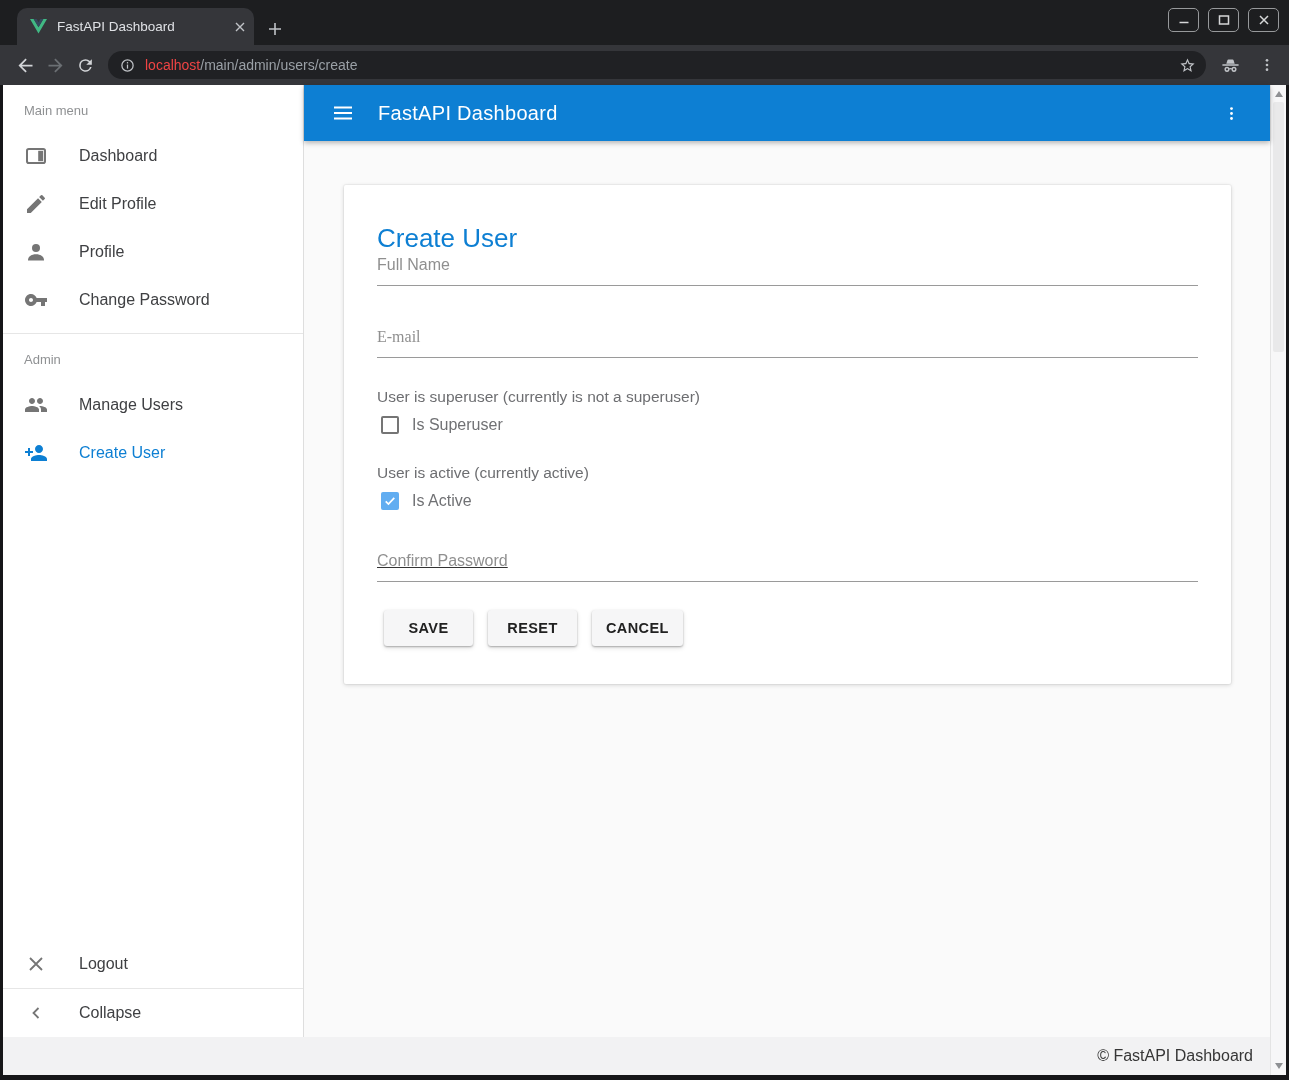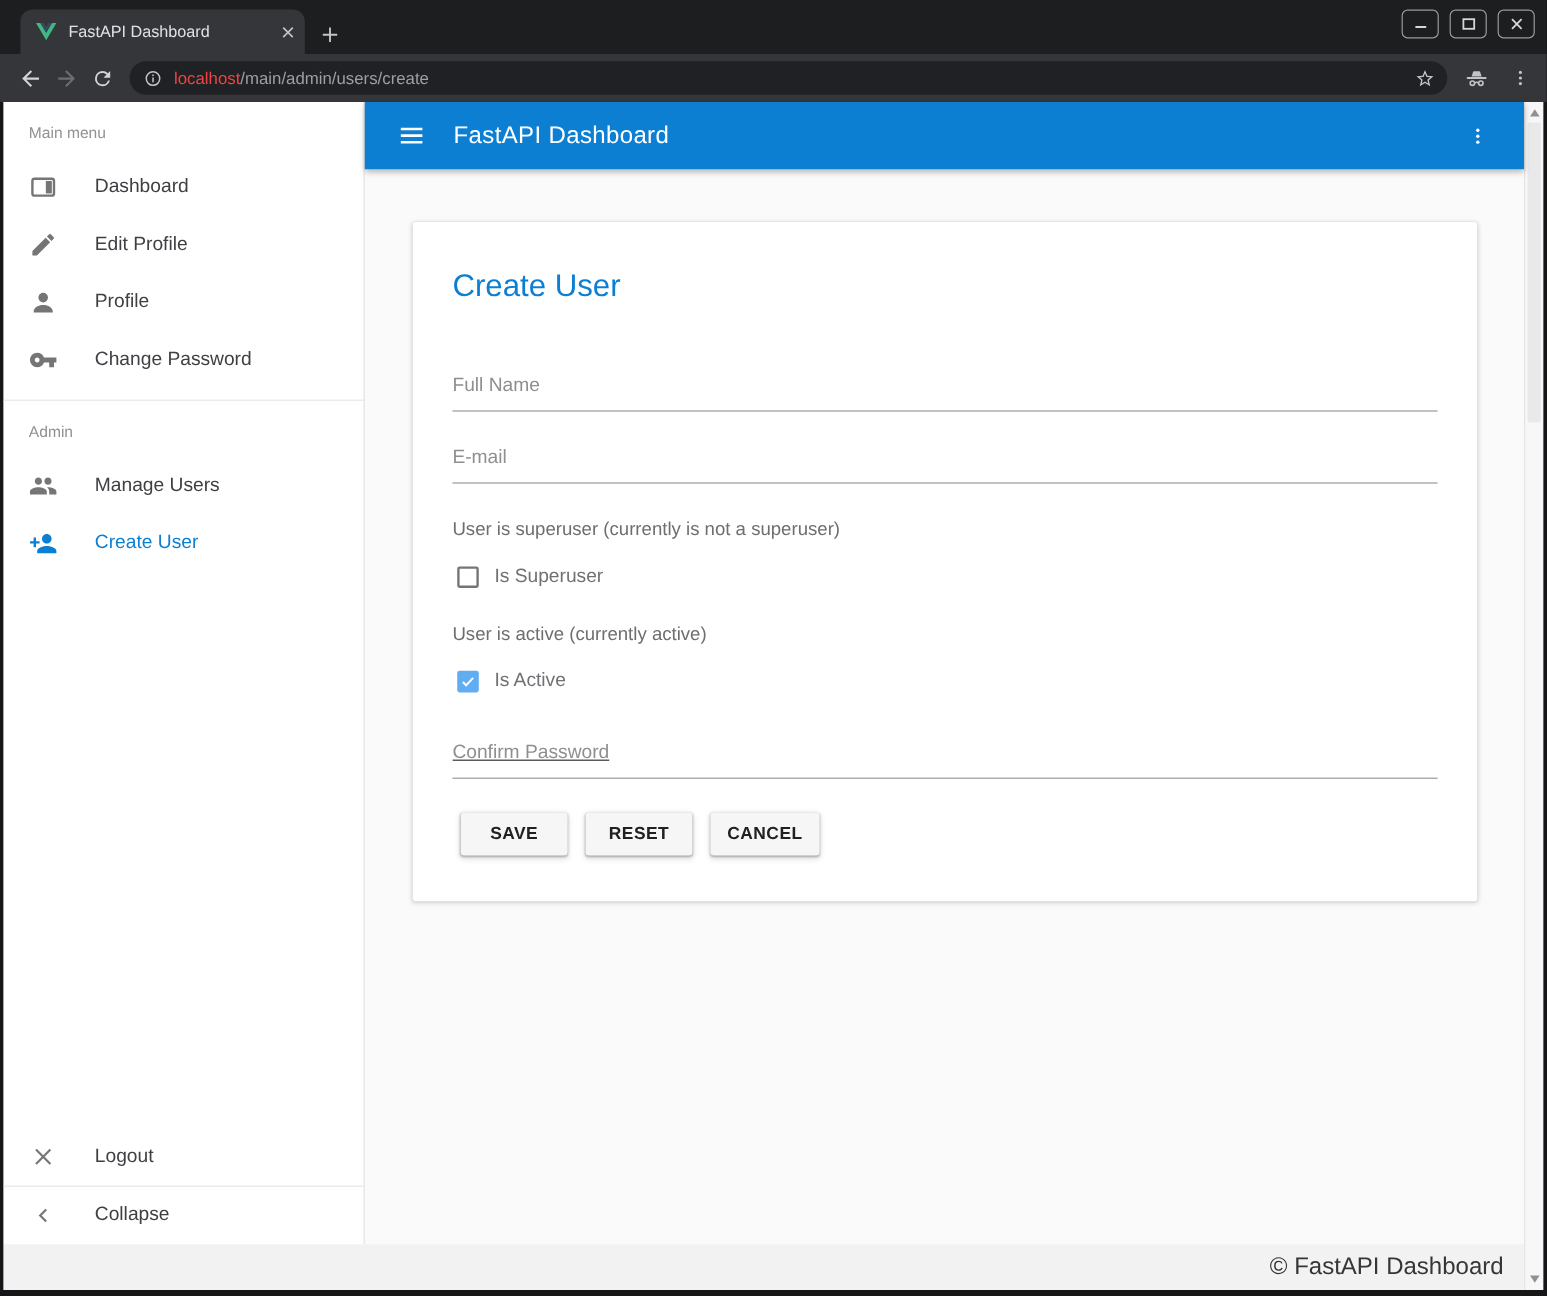--- a/index.html
+++ b/index.html
@@ -46,35 +46,35 @@
   .appbar-title{color:#ffffff;font-size:20px;font-weight:500;margin-left:23px;letter-spacing:.3px;}
   .appbar-spacer{flex:1;}
   .page{flex:1;padding:44px 0 0 40px;overflow:hidden;}
 
   
   .card{width:887px;background:#ffffff;border-radius:2px;box-shadow:0 1px 4px rgba(0,0,0,0.16),0 0 0 1px rgba(0,0,0,0.03);padding:20px 33px 38px;}
   .card-title{color:#0d7fd3;font-size:26px;font-weight:400;margin:18px 0 0;}
   .tfield{display:block;width:100%;border:0;border-bottom:1px solid #9a9a9a;background:transparent;
           font-family:"Liberation Sans",sans-serif;font-size:16px;padding:2px 0 11px;color:#333;outline:none;border-radius:0;}
   .tfield::placeholder{color:#8f8f8f;opacity:1;}
-  .f1{margin-top:57px;} .f2{margin-top:28px;} .fp{margin-top:48px;} .fp2{margin-top:40px;text-decoration:underline;}
+  .f1{} .f2{margin-top:40px;font-family:Liberation Serif, serif;} .fp{margin-top:48px;} .fp2{margin-top:40px;text-decoration:underline;}
   .note{font-size:15.5px;color:#6d6e71;margin-top:30px;}
-  .cbrow{display:flex;align-items:center;margin-top:21px;padding-left:4px;cursor:pointer;}
+  .cbrow{display:flex;align-items:center;margin-top:10px;padding-left:4px;cursor:pointer;}
   .cb{width:18px;height:18px;border:2px solid #757575;border-radius:2px;flex:0 0 auto;}
   .cb.checked{border:0;background:#61adf1;display:flex;align-items:center;justify-content:center;}
   .cb-label{margin-left:13px;font-size:16px;color:#707174;}
   .btnrow{margin-top:28px;display:flex;padding-left:7px;}
   .btn{min-width:89px;height:36px;background:#f6f6f7;border:0;border-radius:3px;
        box-shadow:0 1px 2px rgba(0,0,0,.28),0 2px 5px rgba(0,0,0,.12);
        font-family:"Liberation Sans",sans-serif;font-size:14.5px;font-weight:bold;color:#212121;
        letter-spacing:.4px;margin-right:15px;cursor:pointer;padding:0 14px;}
 
   
   .footerbar{height:38px;background:#f2f2f3;display:flex;align-items:center;justify-content:flex-end;
-             padding-right:17px;font-size:20px;color:#363636;flex:0 0 auto;}
+             padding-right:17px;font-size:16px;color:#363636;flex:0 0 auto;}
 
   
   .scrollbar{width:16px;background:#f7f7f8;border-left:1px solid #e4e4e4;position:relative;
              display:flex;flex-direction:column;justify-content:space-between;align-items:center;
              padding:6px 0;flex:0 0 auto;}
   .sb-up{width:0;height:0;border-left:4px solid transparent;border-right:4px solid transparent;border-bottom:6px solid #8f9194;}
   .sb-down{width:0;height:0;border-left:4px solid transparent;border-right:4px solid transparent;border-top:6px solid #8f9194;}
   .sb-thumb{position:absolute;top:17px;left:2px;width:11px;height:250px;background:#e9e9ea;border-radius:2px;}
 </style>
 </head>

